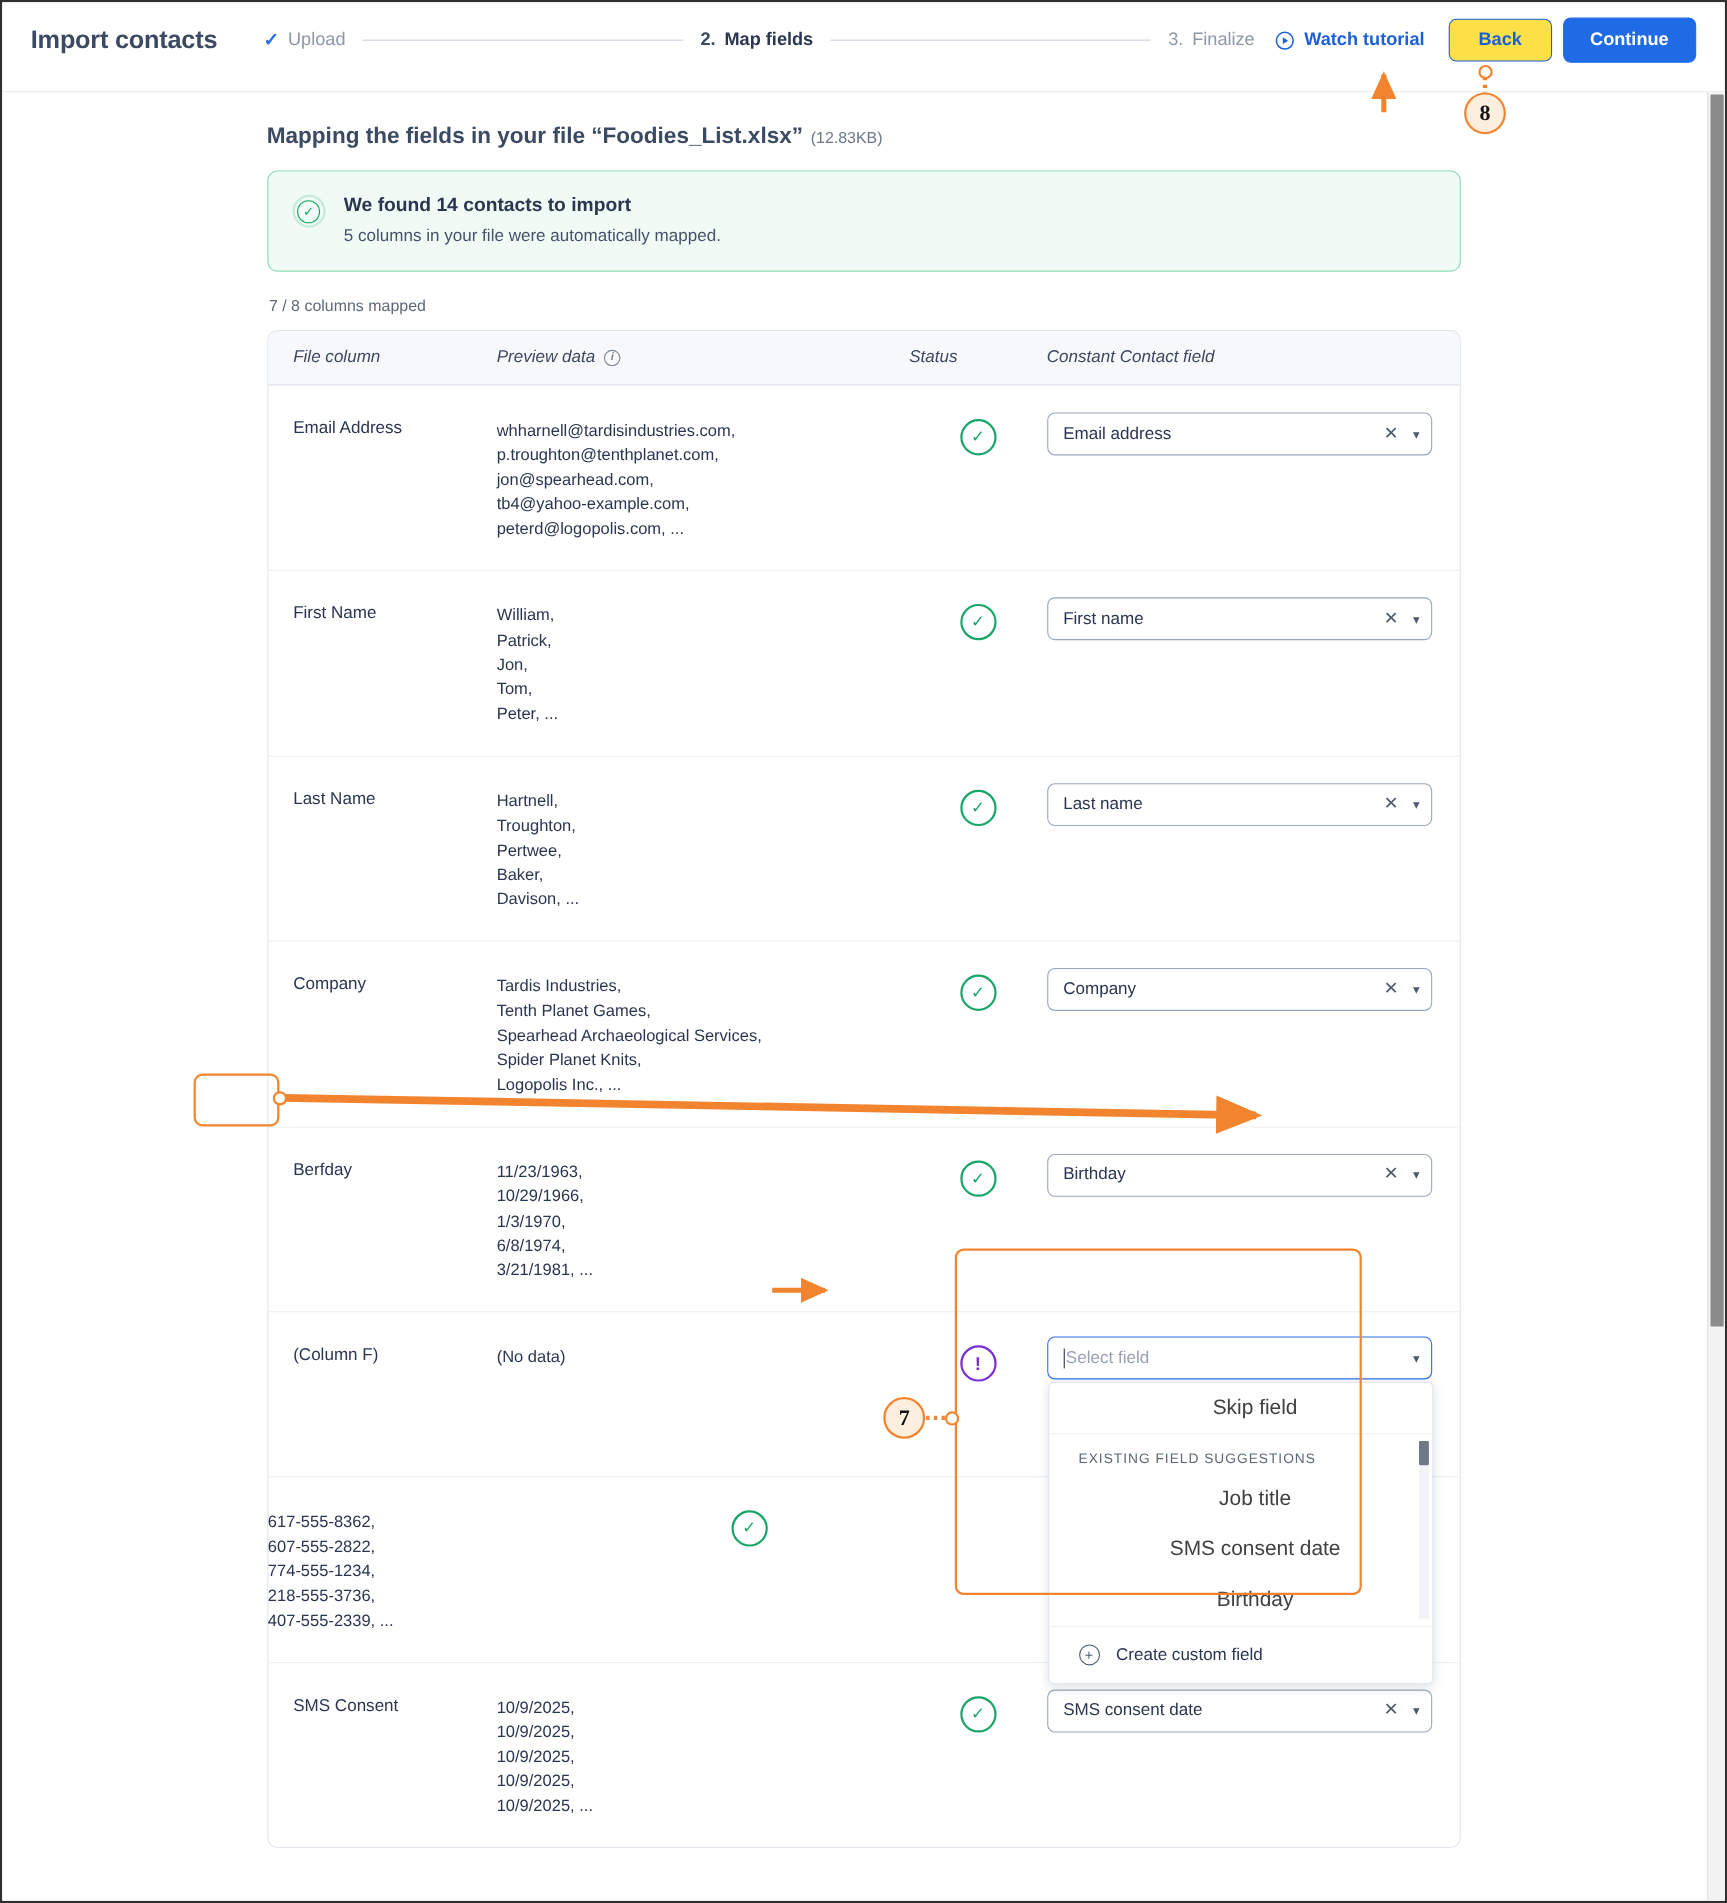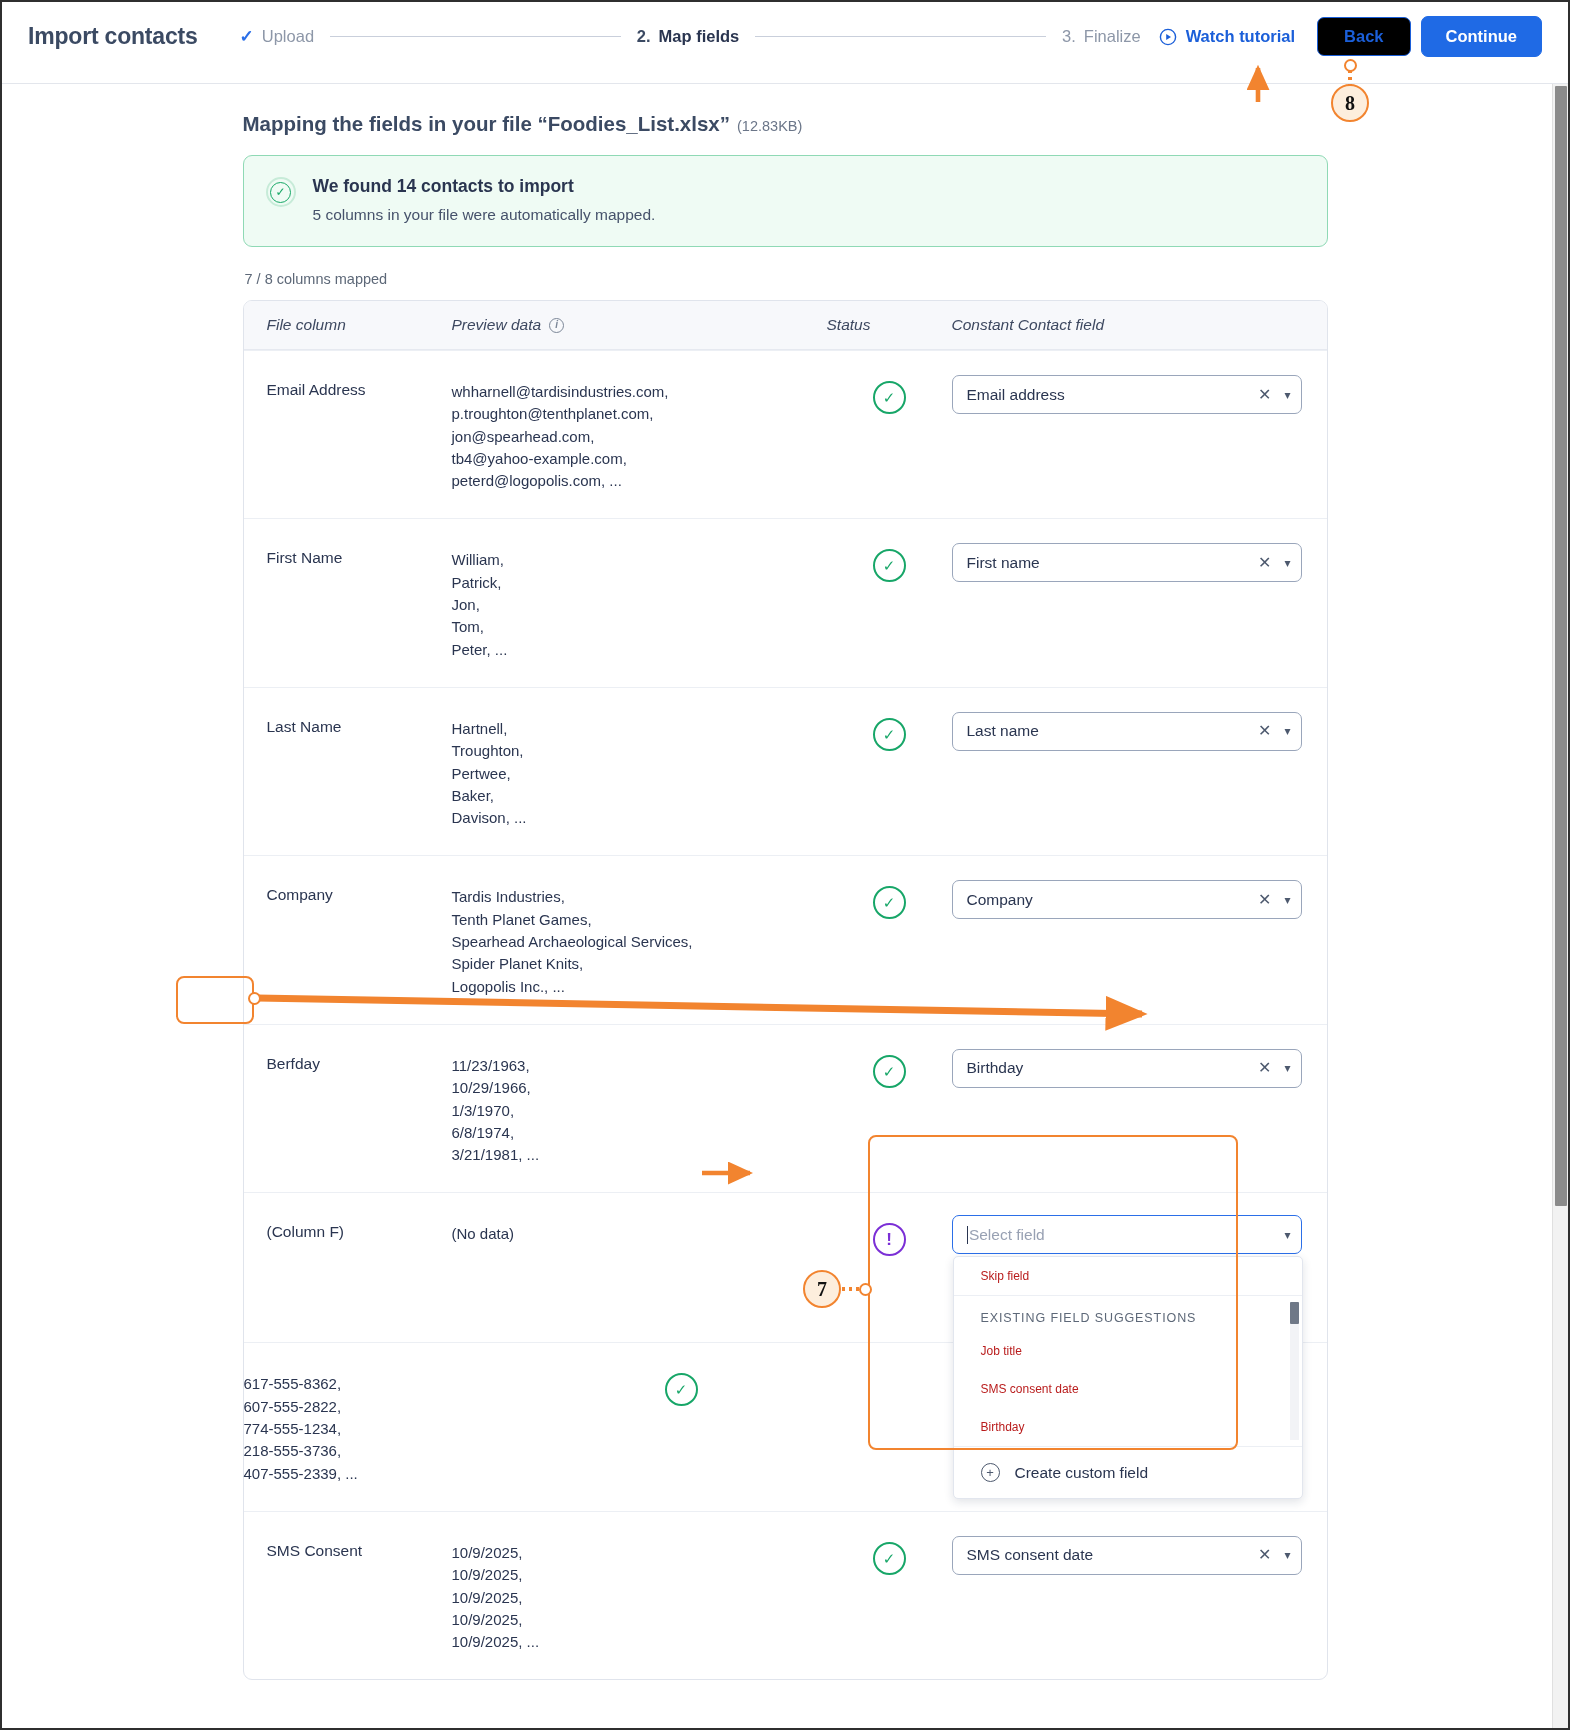--- a/index.html
+++ b/index.html
@@ -85,21 +85,21 @@
 
   .btn {
     font-family: "Liberation Sans", sans-serif;
     font-size: 16.5px;
     font-weight: bold;
     border-radius: 7px;
     cursor: pointer;
     white-space: nowrap;
   }
   #back-btn {
-    background: #000000;
+    background: #fde047;
     border: 1.6px solid #1b5fd9;
     color: #1b5fd9;
     padding: 9px 26px;
     margin-right: 10px;
   }
   #continue-btn {
     background: #1f6ae5;
     border: 1.6px solid #1f6ae5;
     color: #ffffff;
     padding: 10px 24px;
@@ -301,25 +301,26 @@
     top: 41px;
     left: 1px;
     width: 350px;
     background: #ffffff;
     border: 1px solid #e2e6ee;
     border-radius: 5px;
     box-shadow: 0 3px 10px rgba(25,40,70,0.13);
     overflow: hidden;
   }
   .dd-item {
-    font-size: 12px;
-    color: #b91c1c;
+    font-size: 19px;
+    color: #404040;
     padding: 12px 0 12px 27px;
     cursor: pointer;
     white-space: nowrap;
+    text-align: center;
   }
   .dd-sep { height: 1px; background: #eceff4; }
   .dd-group-label {
     font-size: 12.5px;
     letter-spacing: 0.9px;
     color: #5d6878;
     padding: 15px 16px 7px 27px;
     white-space: nowrap;
   }
   #dd-scroll {

